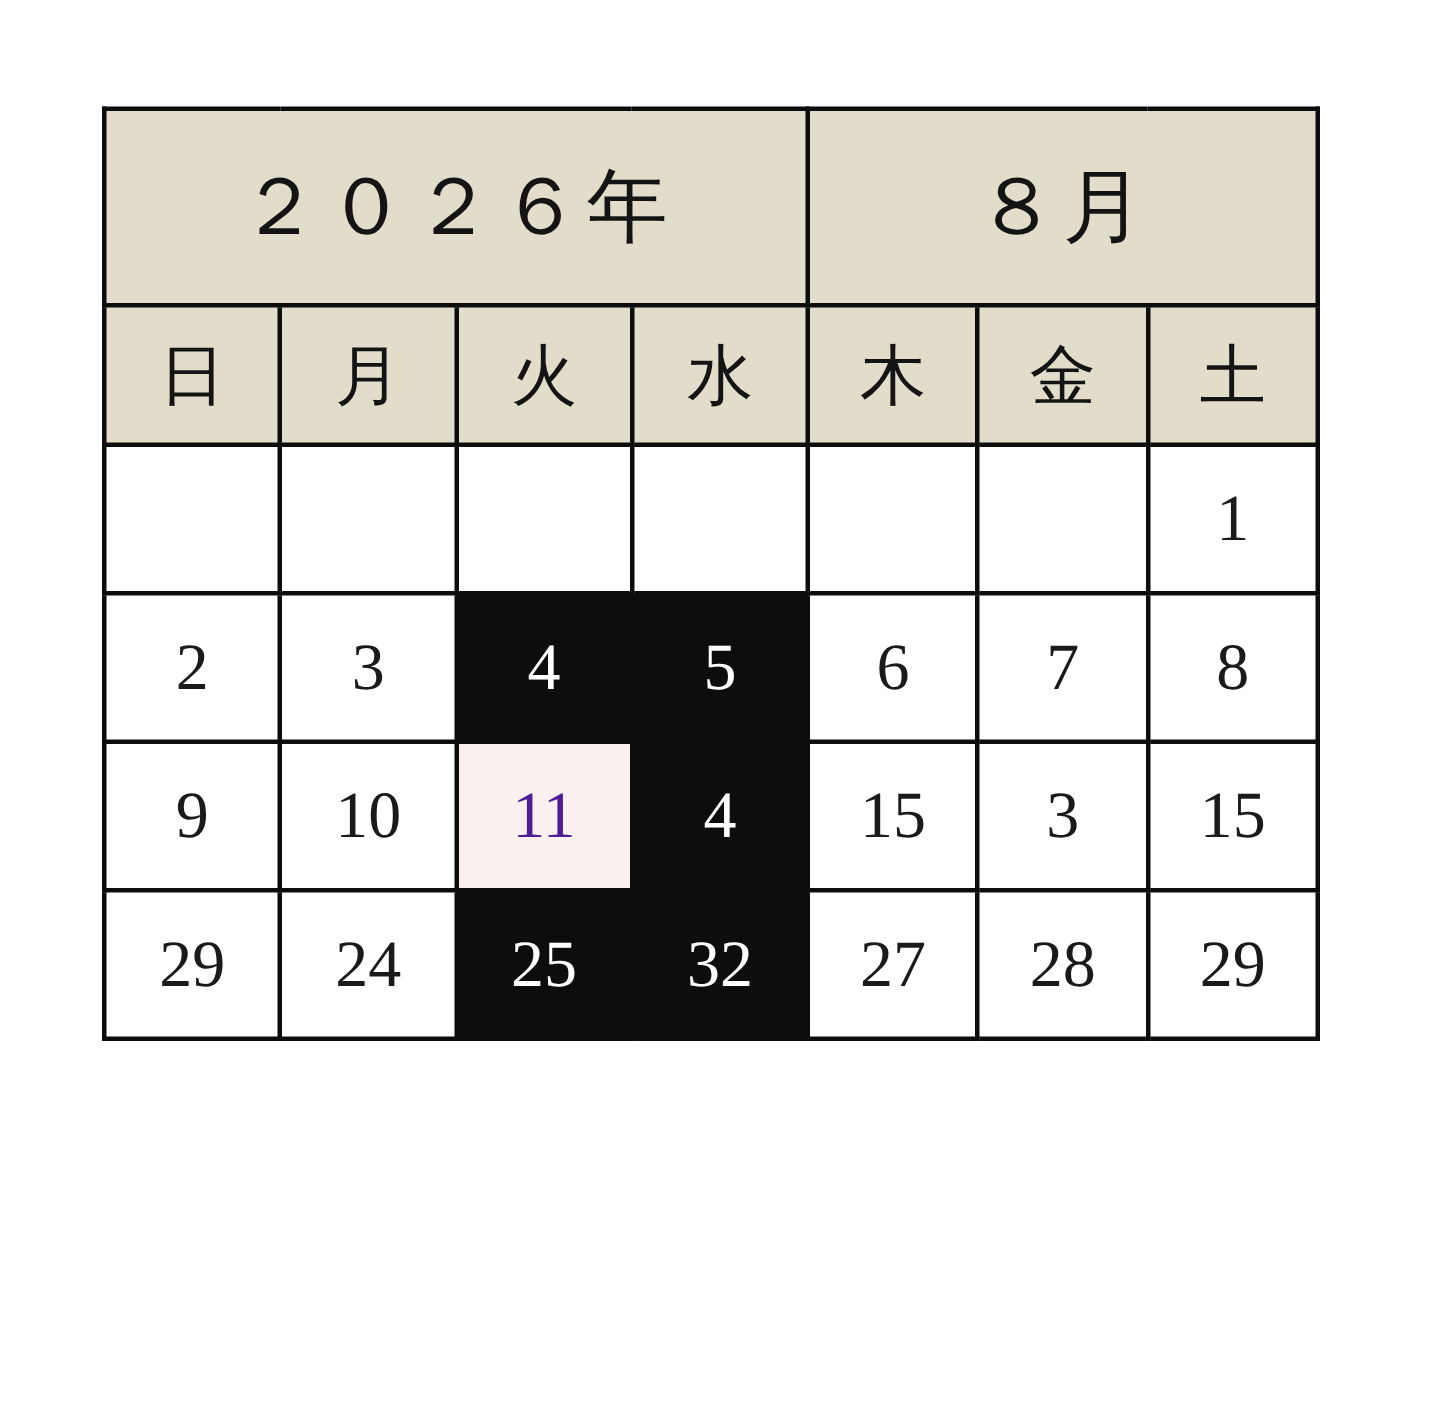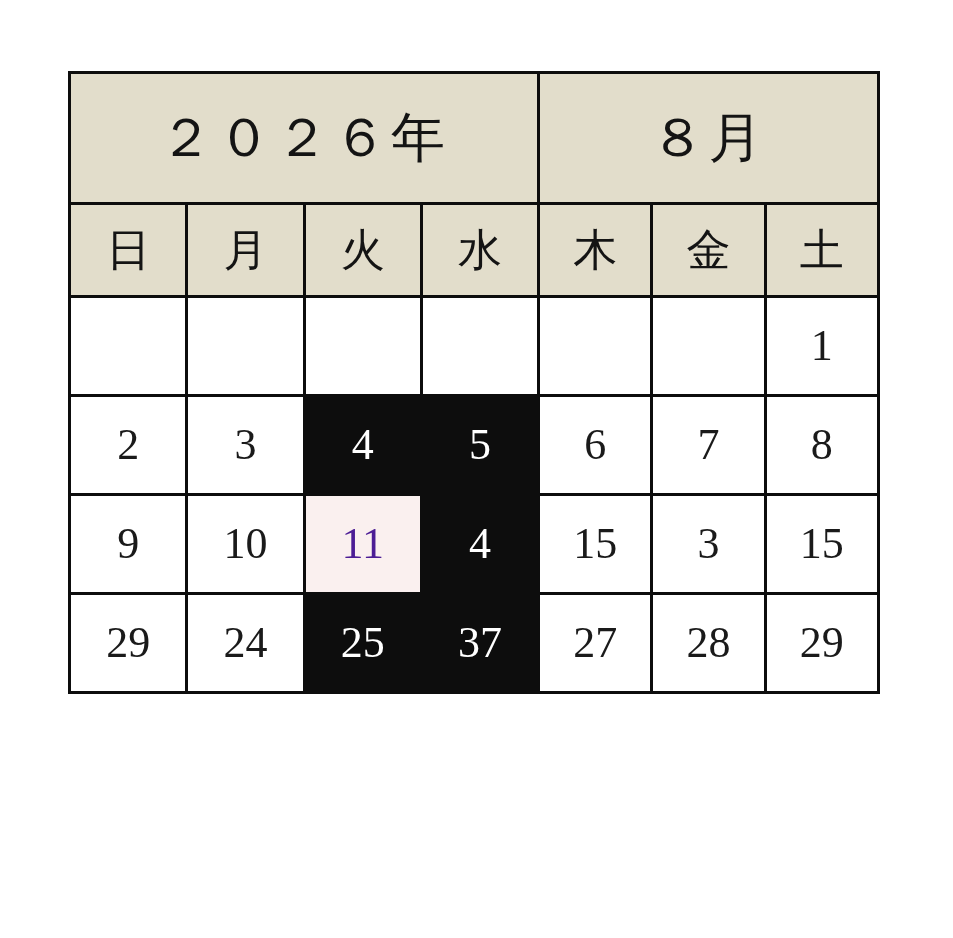--- a/index.html
+++ b/index.html
@@ -171,21 +171,21 @@
           <td class="day-cell">
             <span class="inner-wrap">29</span>
           </td>
           <td class="day-cell">
             <span class="inner-wrap">24</span>
           </td>
           <td class="day-cell blackout">
             <span class="inner-wrap">25</span>
           </td>
           <td class="day-cell blackout">
-            <span class="inner-wrap">37</span>
+            <span class="inner-wrap">32</span>
           </td>
           <td class="day-cell">
             <span class="inner-wrap">27</span>
           </td>
           <td class="day-cell">
             <span class="inner-wrap">28</span>
           </td>
           <td class="day-cell">
             <span class="inner-wrap">29</span>
           </td>

